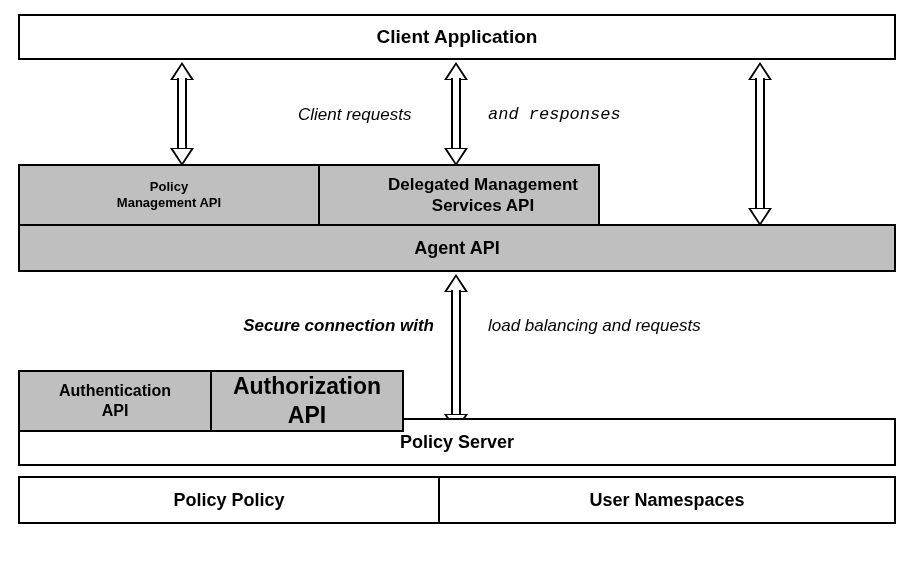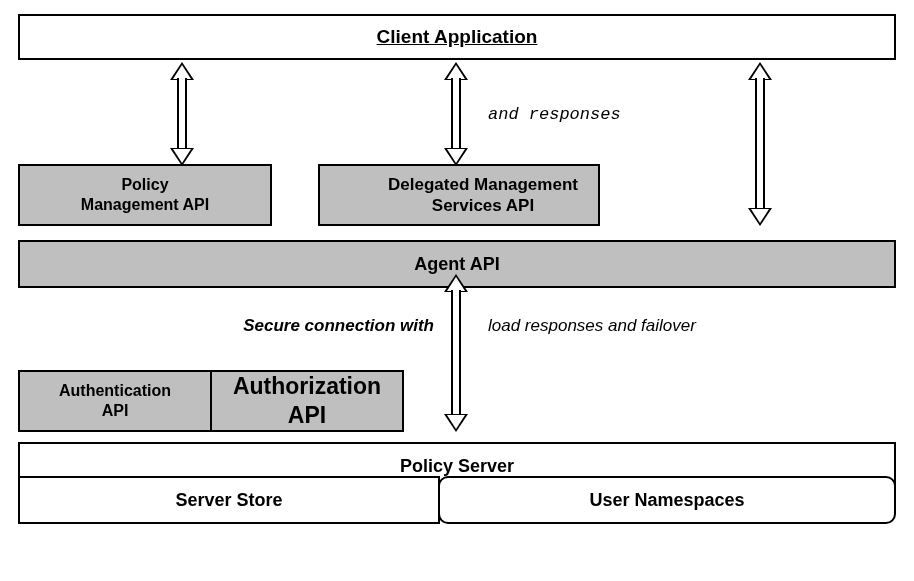--- a/index.html
+++ b/index.html
@@ -68,74 +68,75 @@
     border-right: 9px solid transparent;
   }
   .darrow .head-up::after    { left: -9px; top: 3px;    border-bottom: 14px solid #fff; }
   .darrow .head-down::after  { left: -9px; bottom: 3px; border-top:    14px solid #fff; }
 </style>
 </head>
 <body>
 
 <div class="stage">
 
-  <div class="box" style="left:18px; top:14px; width:878px; height:46px; font-size:19px;text-decoration:underline;">
+  <div class="box" style="left:18px; top:14px; width:878px; height:46px; font-size:19px;">
     <span>Client Application</span>
   </div>
 
   <div class="darrow" style="left:170px; top:62px; height:104px;">
     <div class="head-up"></div>
       <div class="shaft"></div>
       <div class="head-down"></div>
   </div>
   <div class="darrow" style="left:444px; top:62px; height:104px;">
     <div class="head-up"></div>
       <div class="shaft"></div>
       <div class="head-down"></div>
   </div>
   <div class="darrow" style="left:748px; top:62px; height:164px;">
     <div class="head-up"></div>
       <div class="shaft"></div>
       <div class="head-down"></div>
   </div>
 
+  <div class="lbl" style="left:298px; top:105px;">Client requests</div>
   <div class="lbl" style="left:488px; top:105px;font-family:Liberation Mono, monospace;">and responses</div>
 
-  <div class="box shaded" style="left:18px; top:240px; width:878px; height:48px; font-size:18px;">
+  <div class="box shaded" style="left:18px; top:224px; width:878px; height:48px; font-size:18px;">
     <span>Agent API</span>
   </div>
-  <div class="box shaded" style="left:18px; top:164px; width:254px; height:62px; font-size:16px; white-space:pre-line;">
+  <div class="box shaded" style="left:18px; top:164px; width:302px; height:62px; font-size:13px; white-space:pre-line;">
     <span>Policy
 Management API</span>
   </div>
   <div class="box shaded" style="left:318px; top:164px; width:282px; height:62px; font-size:17px; white-space:pre-line;padding-left:48px;">
     <span>Delegated Management
 Services API</span>
   </div>
 
   <div class="darrow" style="left:444px; top:274px; height:158px;">
     <div class="head-up"></div>
       <div class="shaft"></div>
       <div class="head-down"></div>
   </div>
   <div class="lbl" style="right:480px; top:316px; text-align:right;font-weight:bold;">Secure connection with</div>
-  <div class="lbl" style="left:488px; top:316px;">load responses and failover</div>
+  <div class="lbl" style="left:488px; top:316px;">load balancing and requests</div>
 
-  <div class="box" style="left:18px; top:442px; width:878px; height:48px; font-size:18px;">
+  <div class="box" style="left:18px; top:418px; width:878px; height:48px; font-size:18px;">
     <span>Policy Server</span>
   </div>
   <div class="box shaded" style="left:18px; top:370px; width:194px; height:62px; font-size:16px; white-space:pre-line;">
     <span>Authentication
 API</span>
   </div>
   <div class="box shaded" style="left:210px; top:370px; width:194px; height:62px; font-size:23px; white-space:pre-line;">
     <span>Authorization
 API</span>
   </div>
 
   <div class="box" style="left:18px; top:476px; width:422px; height:48px; font-size:18px;">
-    <span>Server Store</span>
+    <span>Policy Policy</span>
   </div>
-  <div class="box" style="left:438px; top:476px; width:458px; height:48px; font-size:18px;border-radius:10px;">
+  <div class="box" style="left:438px; top:476px; width:458px; height:48px; font-size:18px;">
     <span>User Namespaces</span>
   </div>
 
 </div>
 
 </body></html>

